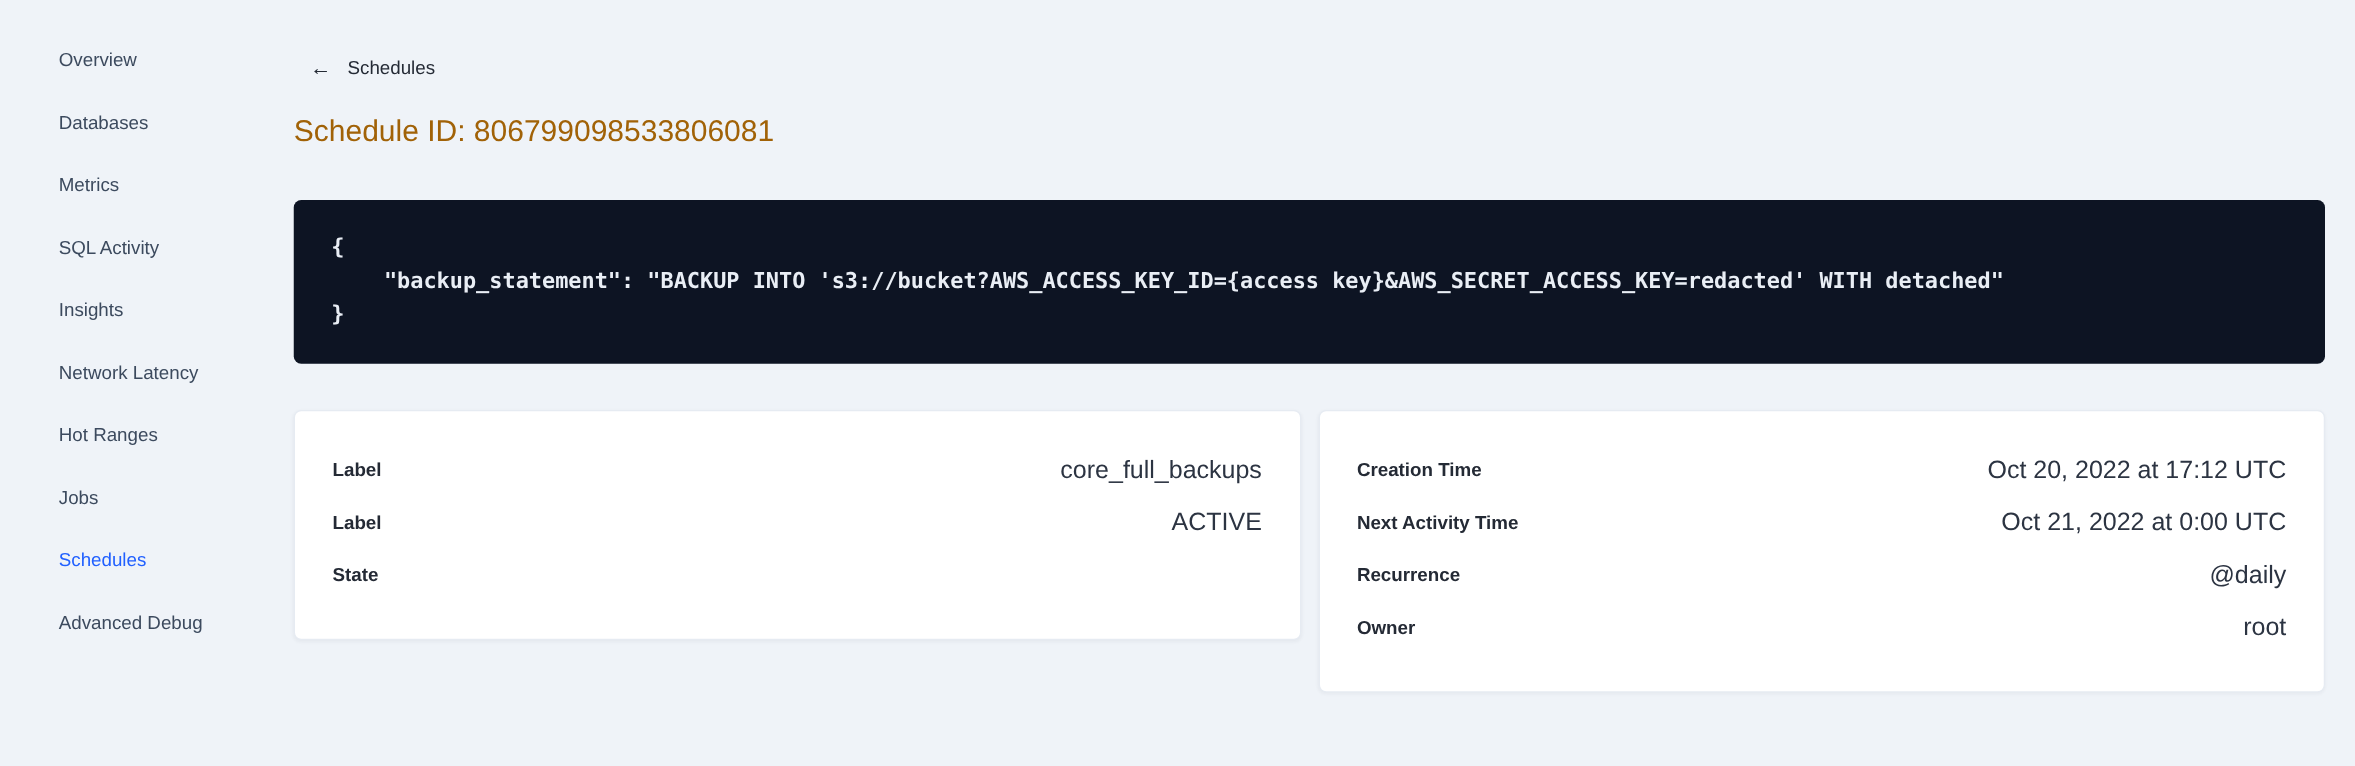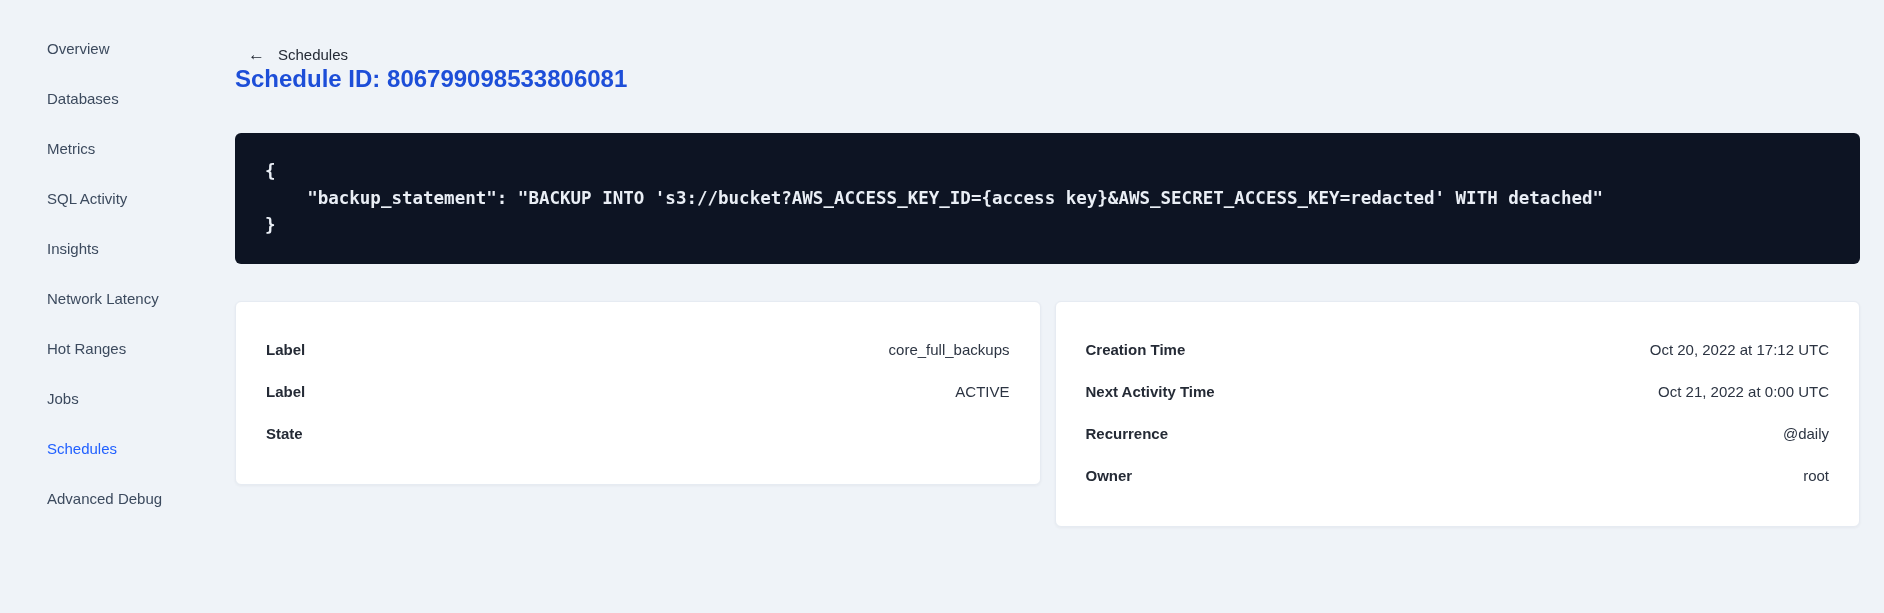--- a/index.html
+++ b/index.html
@@ -44,24 +44,25 @@
     color: #242a35;
     cursor: pointer;
     width: fit-content;
   }
   .back-arrow {
     font-size: 17px;
     line-height: 1;
     color: #242a35;
   }
   .page-title {
+    margin-top: 27px;
     font-size: 24px;
-    font-weight: 700;
+    font-weight: 400;
     line-height: 31px;
-    color: #1d4ed8;
+    color: #a16207;
   }
   .code-block {
     margin-top: 39px;
     background: #0d1423;
     border-radius: 6px;
     padding: 25px 30px;
     font-family: "DejaVu Sans Mono", "Liberation Mono", monospace;
     font-weight: 700;
     font-size: 17.5px;
     line-height: 27px;
@@ -89,21 +90,21 @@
     display: flex;
     align-items: center;
     justify-content: space-between;
   }
   .kv-label {
     font-size: 15px;
     font-weight: 700;
     color: #242a35;
   }
   .kv-value {
-    font-size: 15px;
+    font-size: 20px;
     font-weight: 400;
     color: #2c3442;
     text-align: right;
   }
 </style>
 </head>
 <body>
 
 <nav class="sidebar">
   <div class="nav-item">Overview</div>

